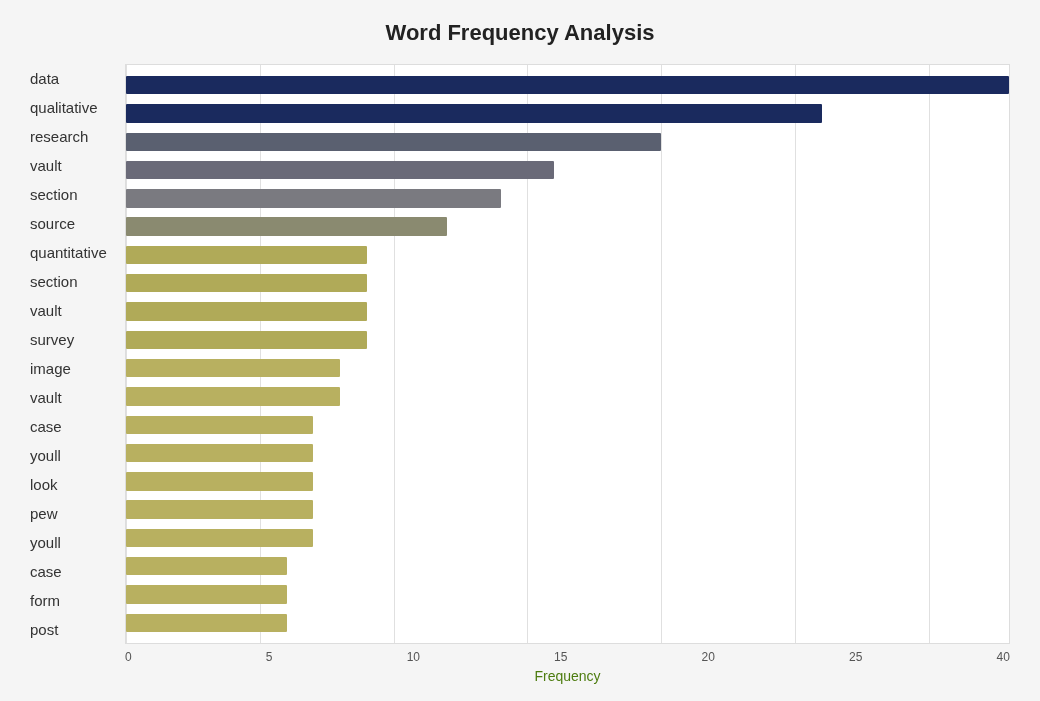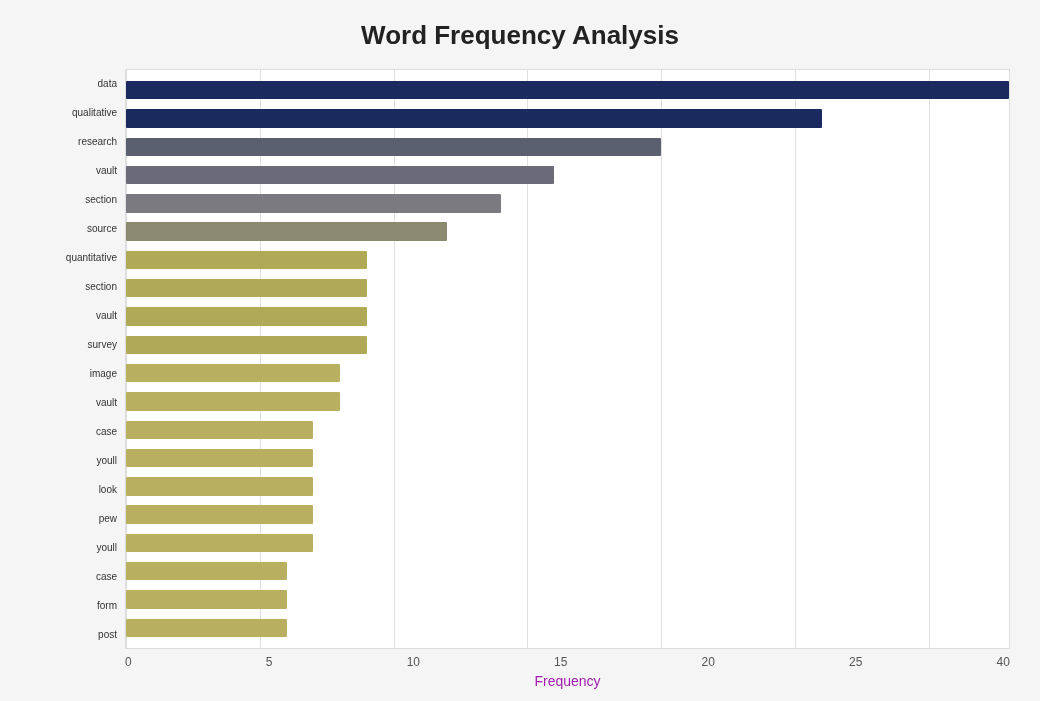--- a/index.html
+++ b/index.html
@@ -14,43 +14,43 @@
     }
     .chart-container {
       background: #f5f5f5;
       width: 1040px;
       height: 701px;
       padding: 20px 30px 60px 30px;
       position: relative;
     }
     .chart-title {
       text-align: center;
-      font-size: 26px;
+      font-size: 22px;
       font-weight: bold;
       color: #222;
       margin-bottom: 18px;
     }
     .chart-area {
       display: flex;
       width: 100%;
       height: 580px;
       position: relative;
     }
     .y-labels {
       display: flex;
       flex-direction: column;
       justify-content: space-around;
       width: 95px;
       padding-right: 8px;
       flex-shrink: 0;
     }
     .y-label {
-      font-size: 10px;
+      font-size: 15px;
       color: #333;
-      text-align: right;
+      text-align: left;
       line-height: 1;
     }
     .bars-and-grid {
       flex: 1;
       position: relative;
       background: white;
       border: 1px solid #ddd;
     }
     .grid-lines {
       position: absolute;
@@ -91,21 +91,21 @@
       position: relative;
     }
     .x-tick {
       font-size: 12px;
       color: #555;
       text-align: center;
     }
     .x-label {
       text-align: center;
       font-size: 14px;
-      color: #a21caf;
+      color: #4d7c0f;
       margin-top: 4px;
       margin-left: 95px;
     }
   </style>
 </head>
 <body>
 
 <div class="chart-container">
   <div class="chart-title">Word Frequency Analysis</div>
 

